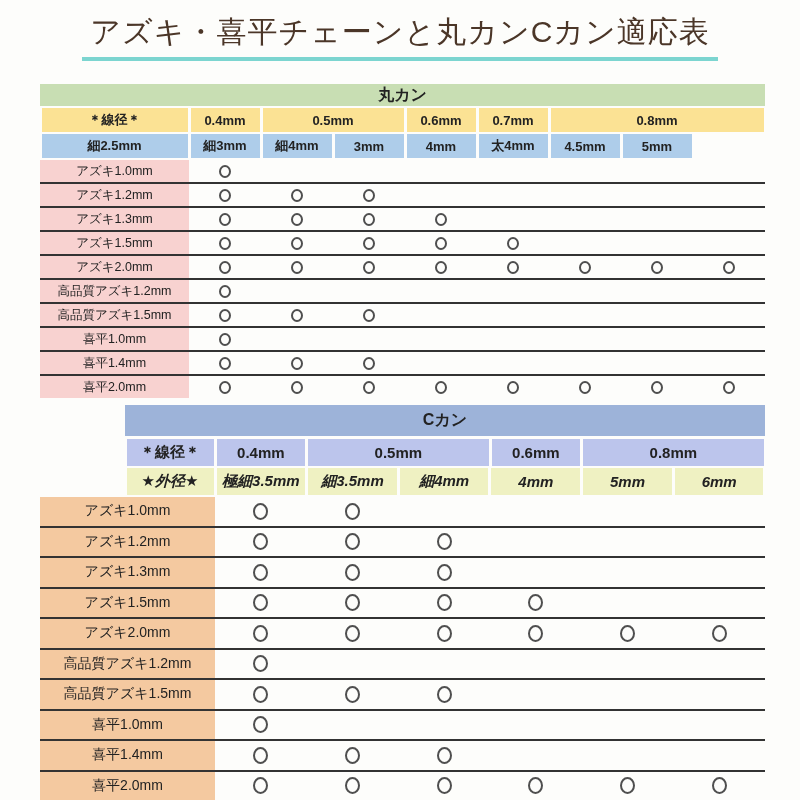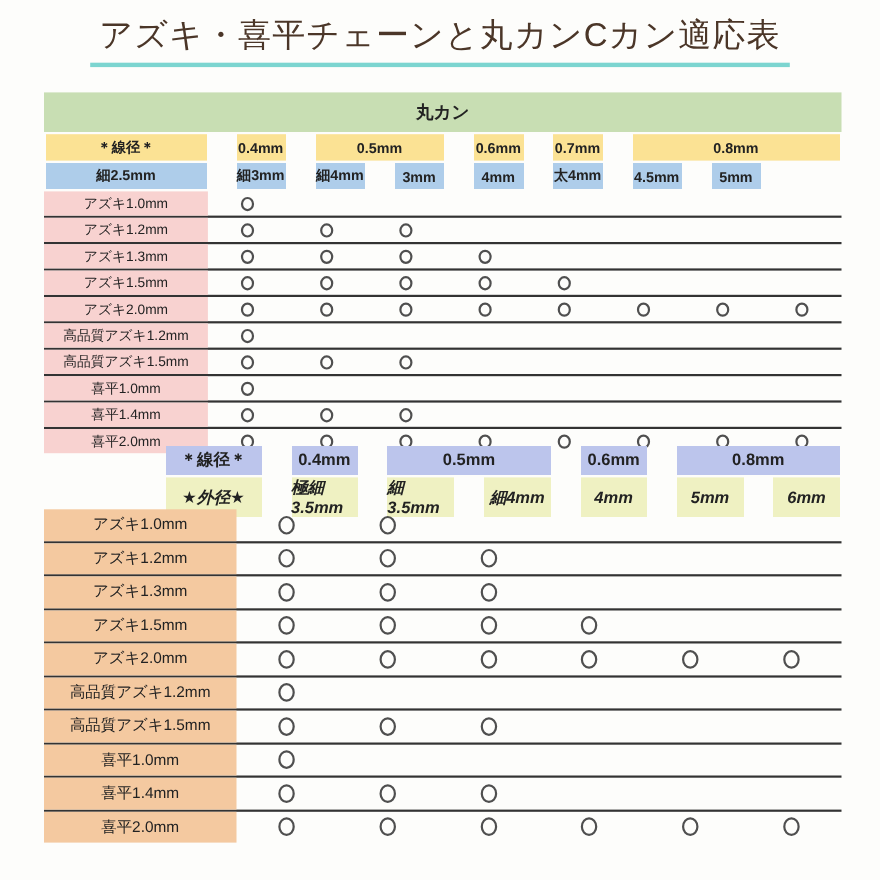--- a/index.html
+++ b/index.html
@@ -24,24 +24,24 @@
   .row { display:grid; align-items:stretch; }
   .t1 .row { grid-template-columns:149px repeat(8,1fr); }
   .t2 .row { grid-template-columns:85px 90px repeat(6,1fr); }
 
   .bar-row { margin-bottom:2px; }
   .t2 .bar-row { margin-bottom:3px; }
   .bar {
     display:flex; align-items:center; justify-content:center;
     font-weight:bold; font-size:16px;
   }
-  .t1 .bar { height:36px; background:var(--green); }
+  .t1 .bar { height:22px; background:var(--green); }
   .t2 .bar { height:31px; background:var(--peri); }
 
-  .hrow { margin-bottom:2px;gap:24px; }
+  .hrow { margin-bottom:2px; }
   .t1 .hrow { height:24px; font-size:13px; }
   .t2 .hrow { height:27px; font-size:15px; }
   .hcell {
     display:flex; align-items:center; justify-content:center;
     font-weight:bold; height:100%;
     background-clip:content-box; padding:0 1.5px; box-sizing:border-box;
   }
   .t1 .wire { background-color:var(--yellow); }
   .t1 .od   { background-color:var(--blue); }
   .t2 .wire { background-color:var(--periLight); }
@@ -280,20 +280,23 @@
         </div>
         <div class="mark">
           <span class="ring"></span>
         </div>
         <div class="mark">
           <span class="ring"></span>
         </div>
       </div>
     </div>
   <div class="table t2" id="t2">
+      <div class="row bar-row">
+        <div class="bar" style="grid-column: 2 / -1;">Cカン</div>
+      </div>
       <div class="row hrow">
         <div class="hcell wire" style="grid-column: 2;">＊線径＊</div>
         <div class="hcell wire" style="grid-column: span 1;">0.4mm</div>
         <div class="hcell wire" style="grid-column: span 2;">0.5mm</div>
         <div class="hcell wire" style="grid-column: span 1;">0.6mm</div>
         <div class="hcell wire" style="grid-column: span 2;">0.8mm</div>
       </div>
       <div class="row hrow">
         <div class="hcell od" style="grid-column: 2;">★外径★</div>
         <div class="hcell od">極細3.5mm</div>

